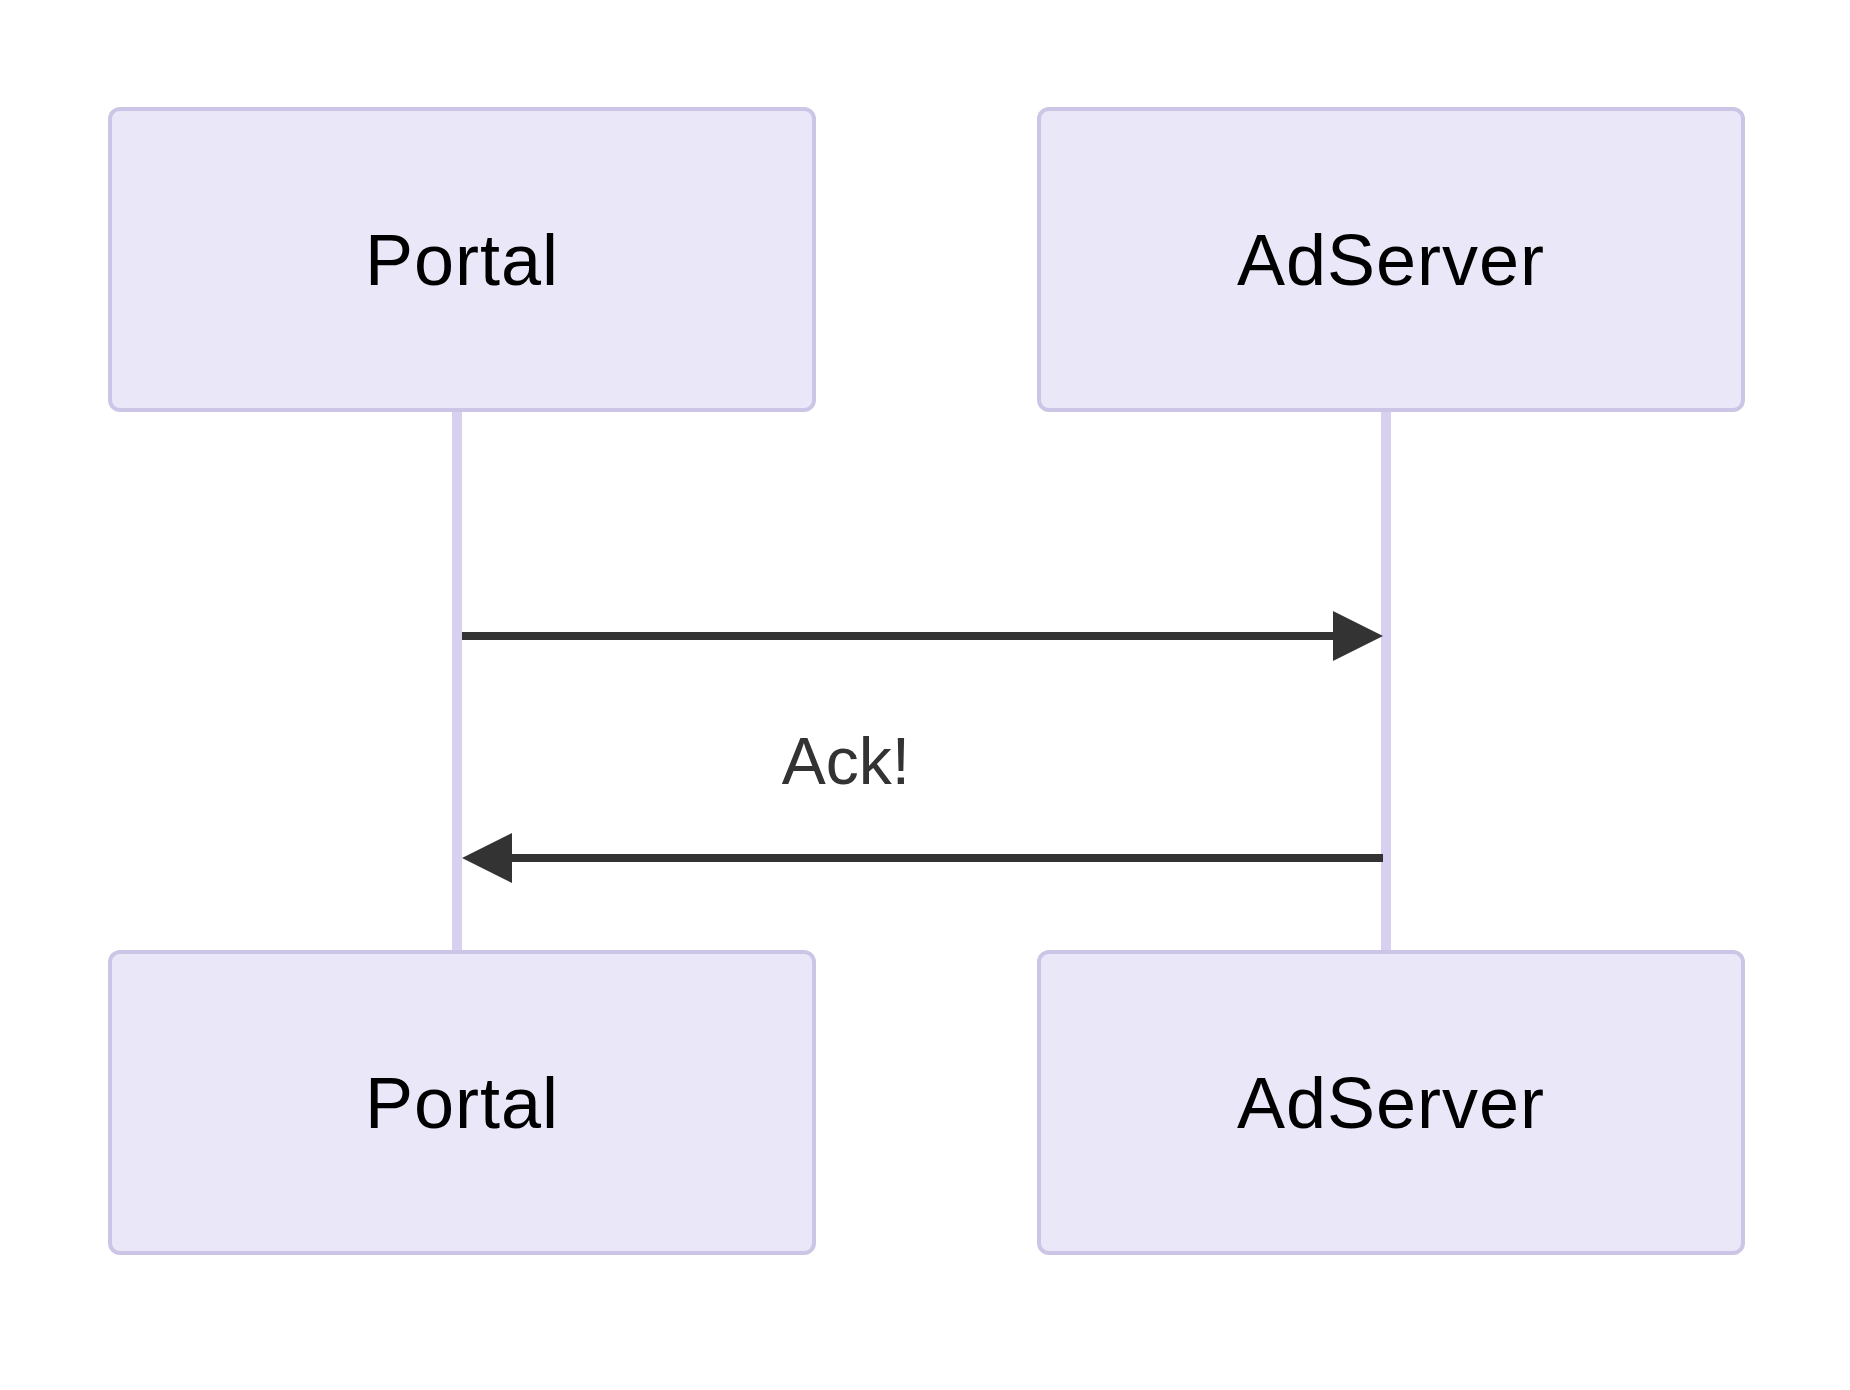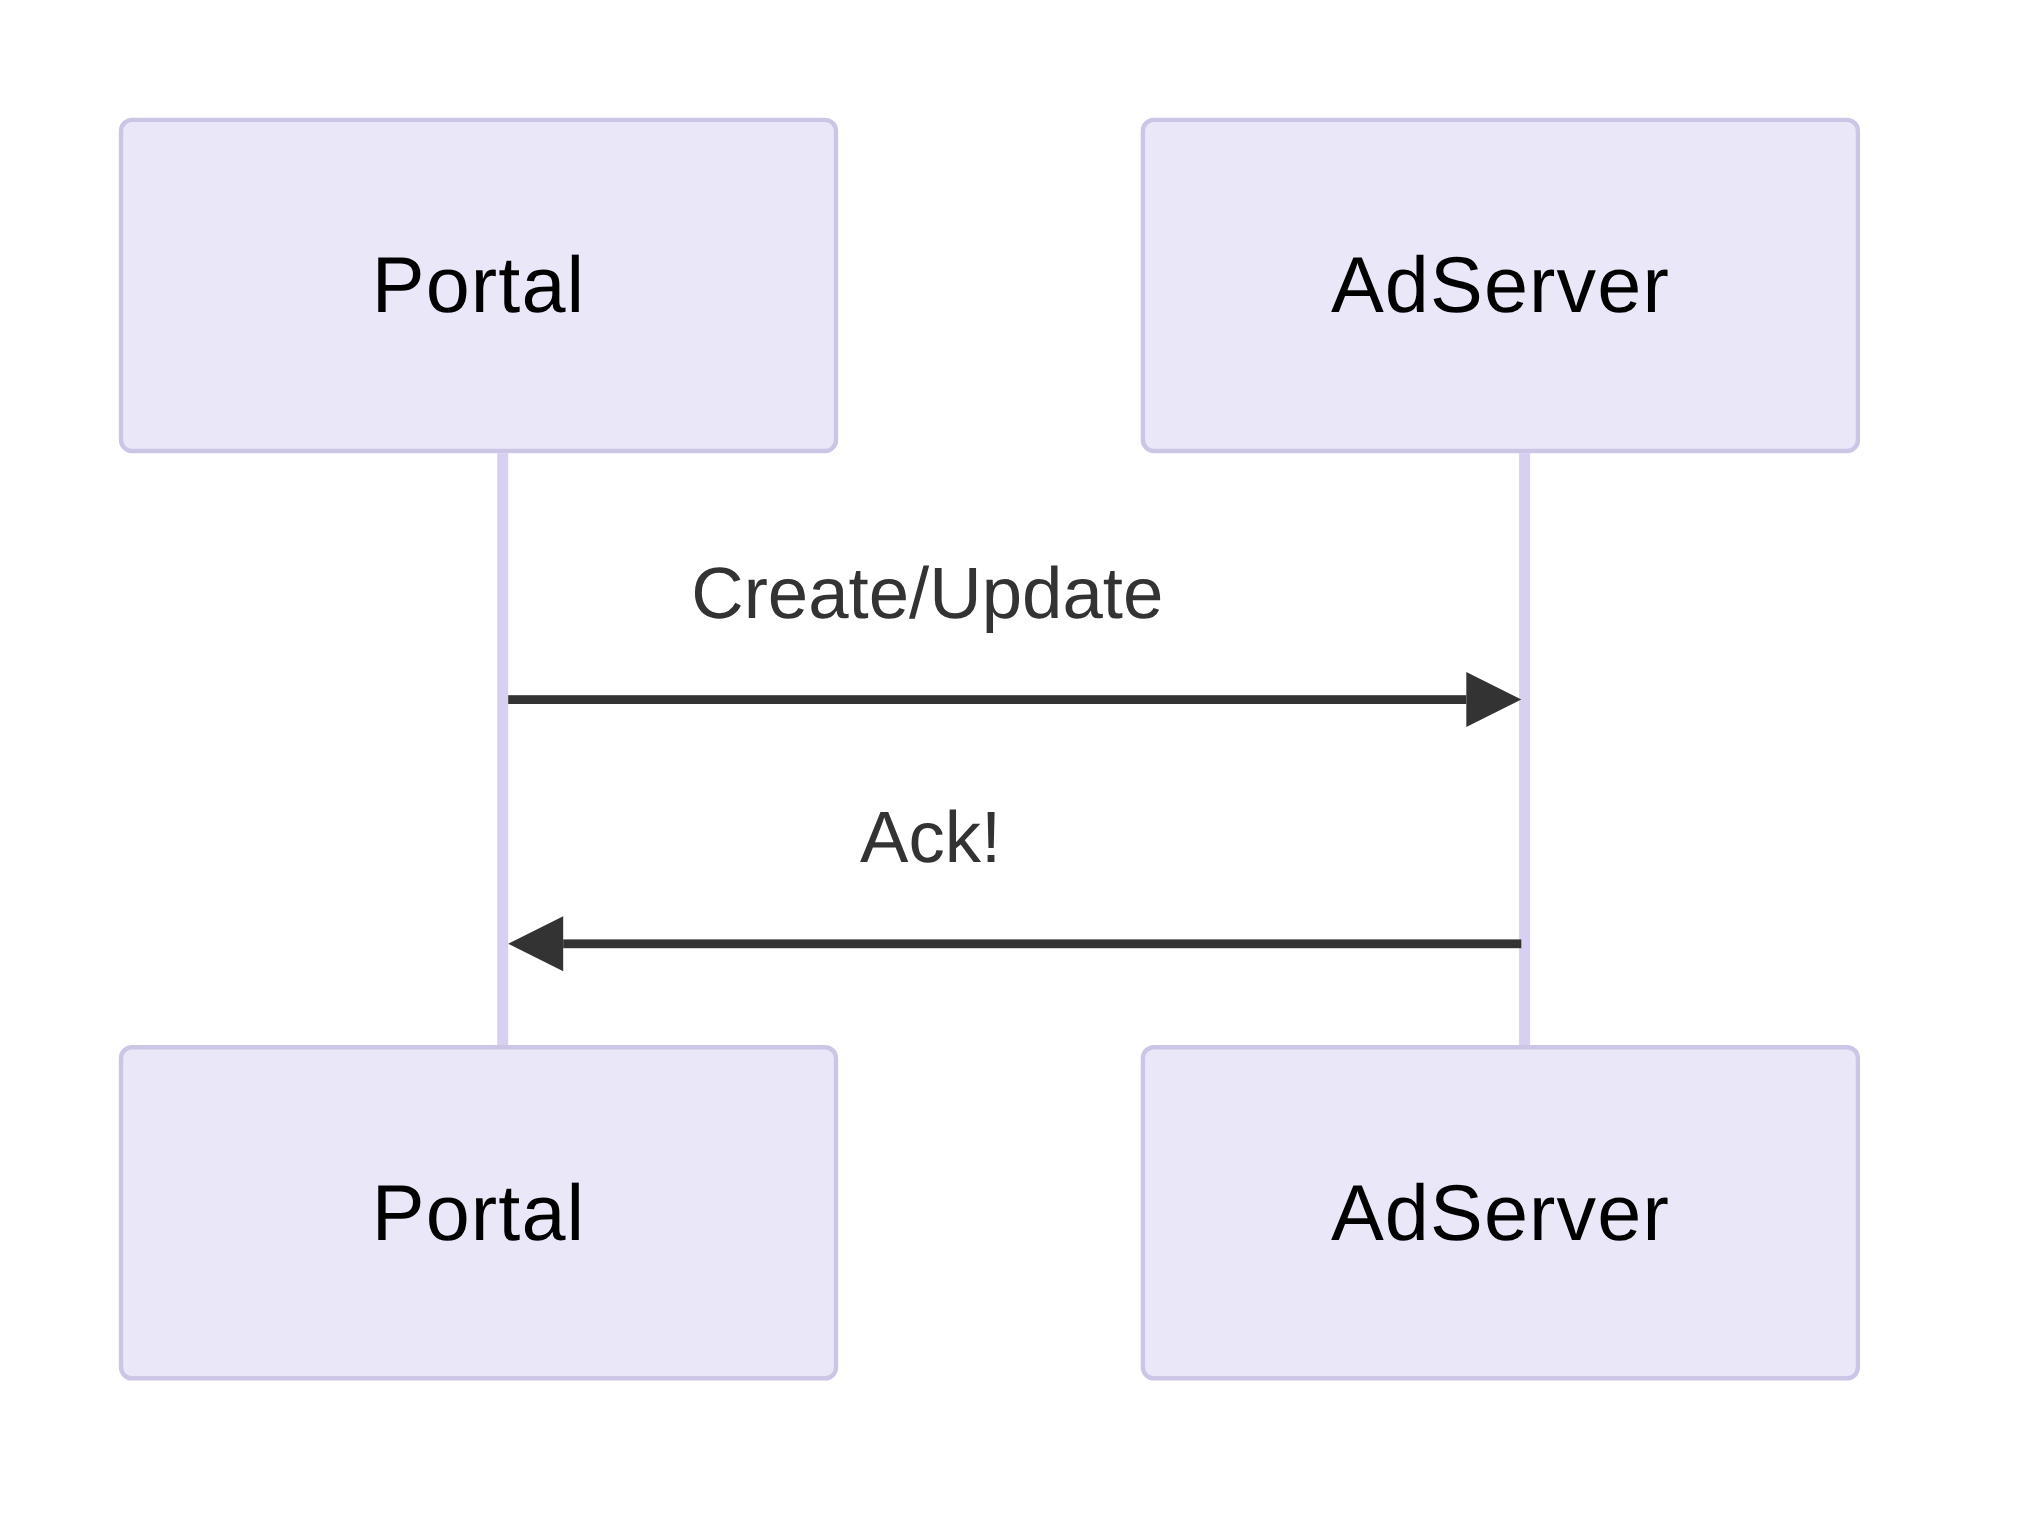--- a/index.html
+++ b/index.html
@@ -16,21 +16,21 @@
   .canvas {
     position: relative;
     width: 1850px;
     height: 1390px;
     background: var(--background);
     font-family: "Liberation Sans", sans-serif;
     overflow: hidden;
   }
   .actor-box {
     position: absolute;
-    width: 654px;
+    width: 708px;
     height: 305px;
     background: var(--actor-fill);
     border: 4px solid var(--actor-border);
     border-radius: 12px;
     display: flex;
     align-items: center;
     justify-content: center;
   }
   .actor-label {
     font-size: 72px;
@@ -95,21 +95,20 @@
   <div class="actor-box box-top-left">
     <span class="actor-label">Portal</span>
   </div>
   <div class="actor-box box-top-right">
     <span class="actor-label">AdServer</span>
   </div>
 
   <div class="lifeline lifeline-portal"></div>
   <div class="lifeline lifeline-adserver"></div>
 
-  <div class="message-label label-create">Create/Update</div>
   <div class="message-line line-create"></div>
   <div class="arrowhead arrowhead-right"></div>
 
   <div class="message-label label-ack">Ack!</div>
   <div class="message-line line-ack"></div>
   <div class="arrowhead arrowhead-left"></div>
 
   <div class="actor-box box-bottom-left">
     <span class="actor-label">Portal</span>
   </div>

